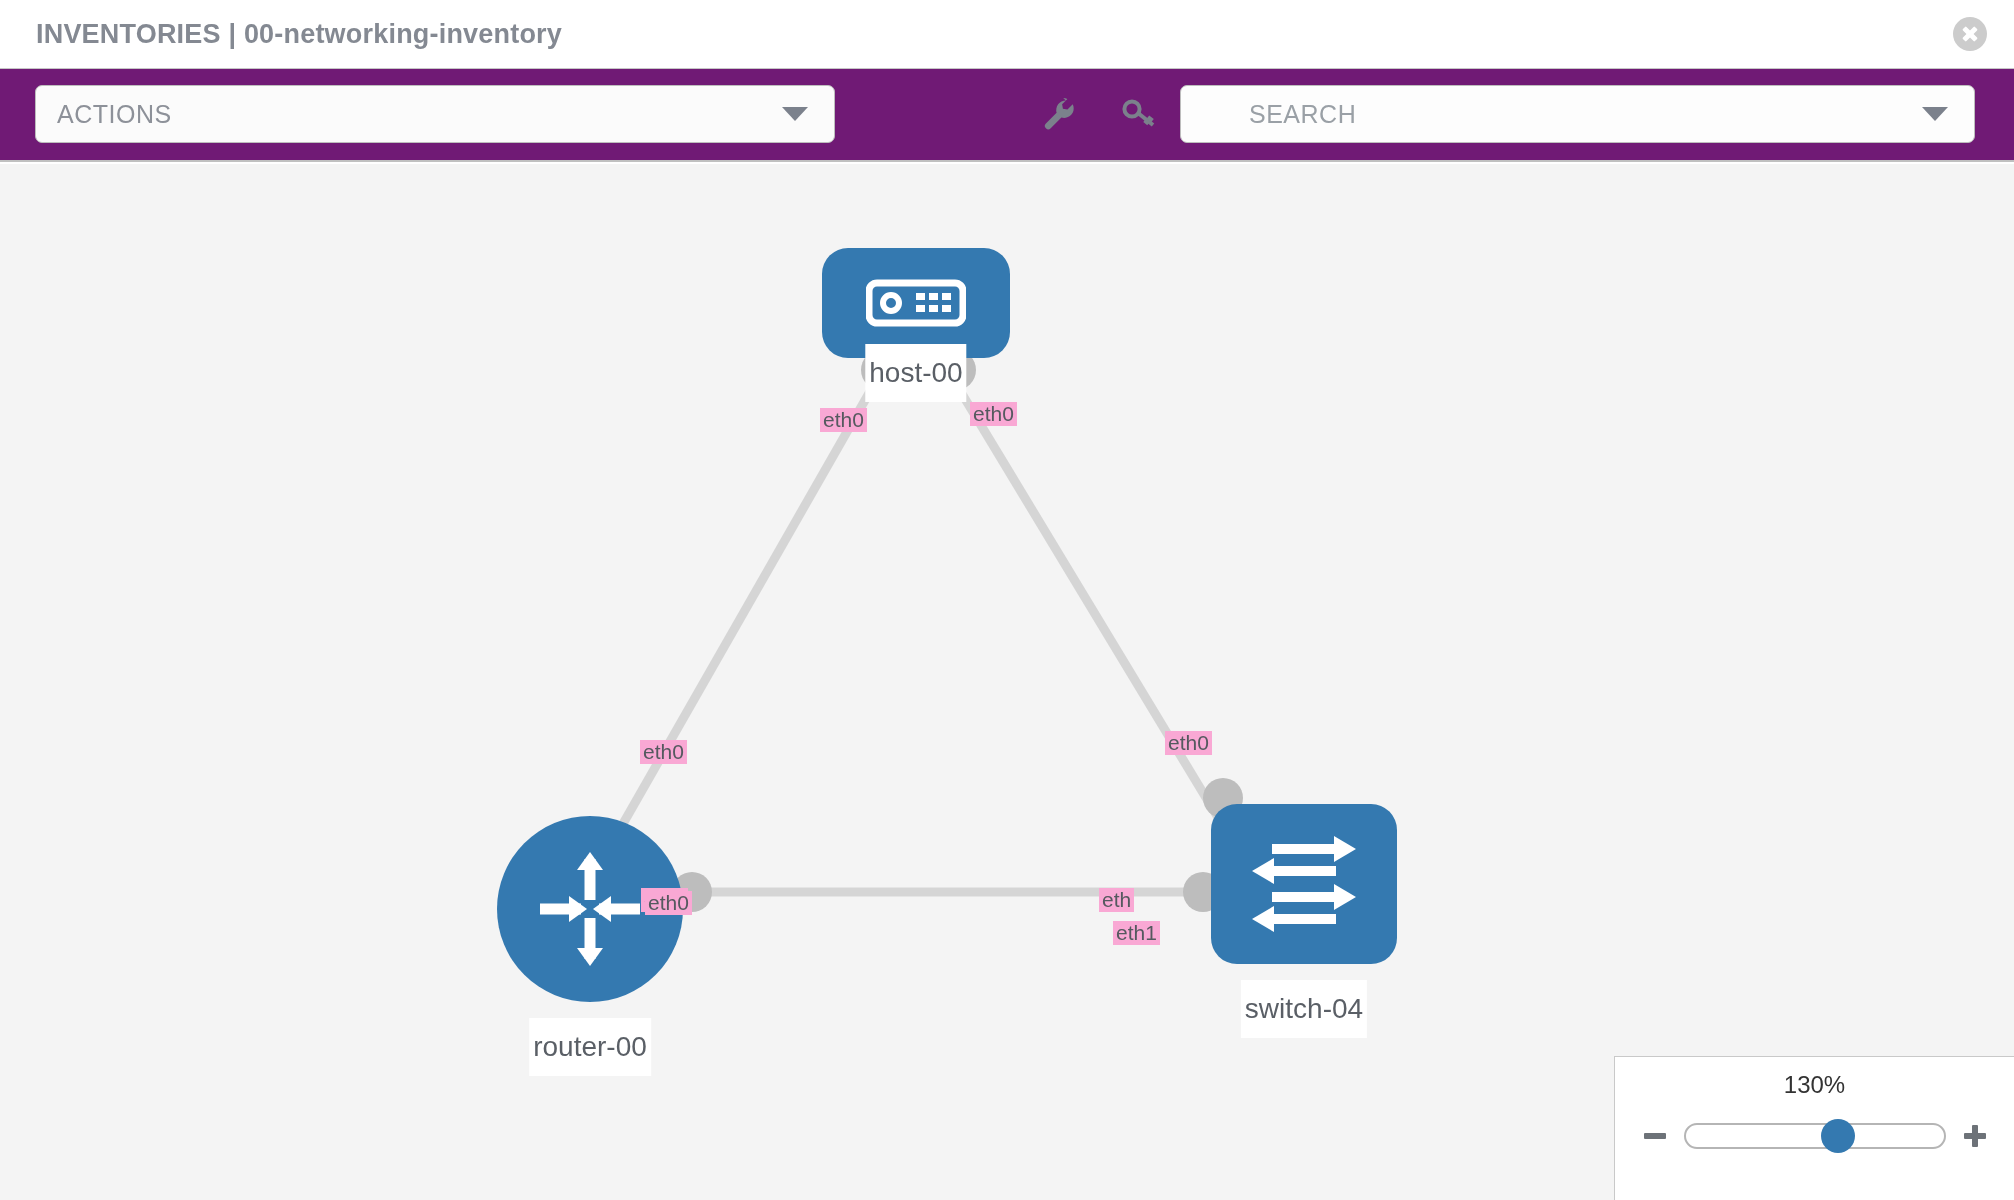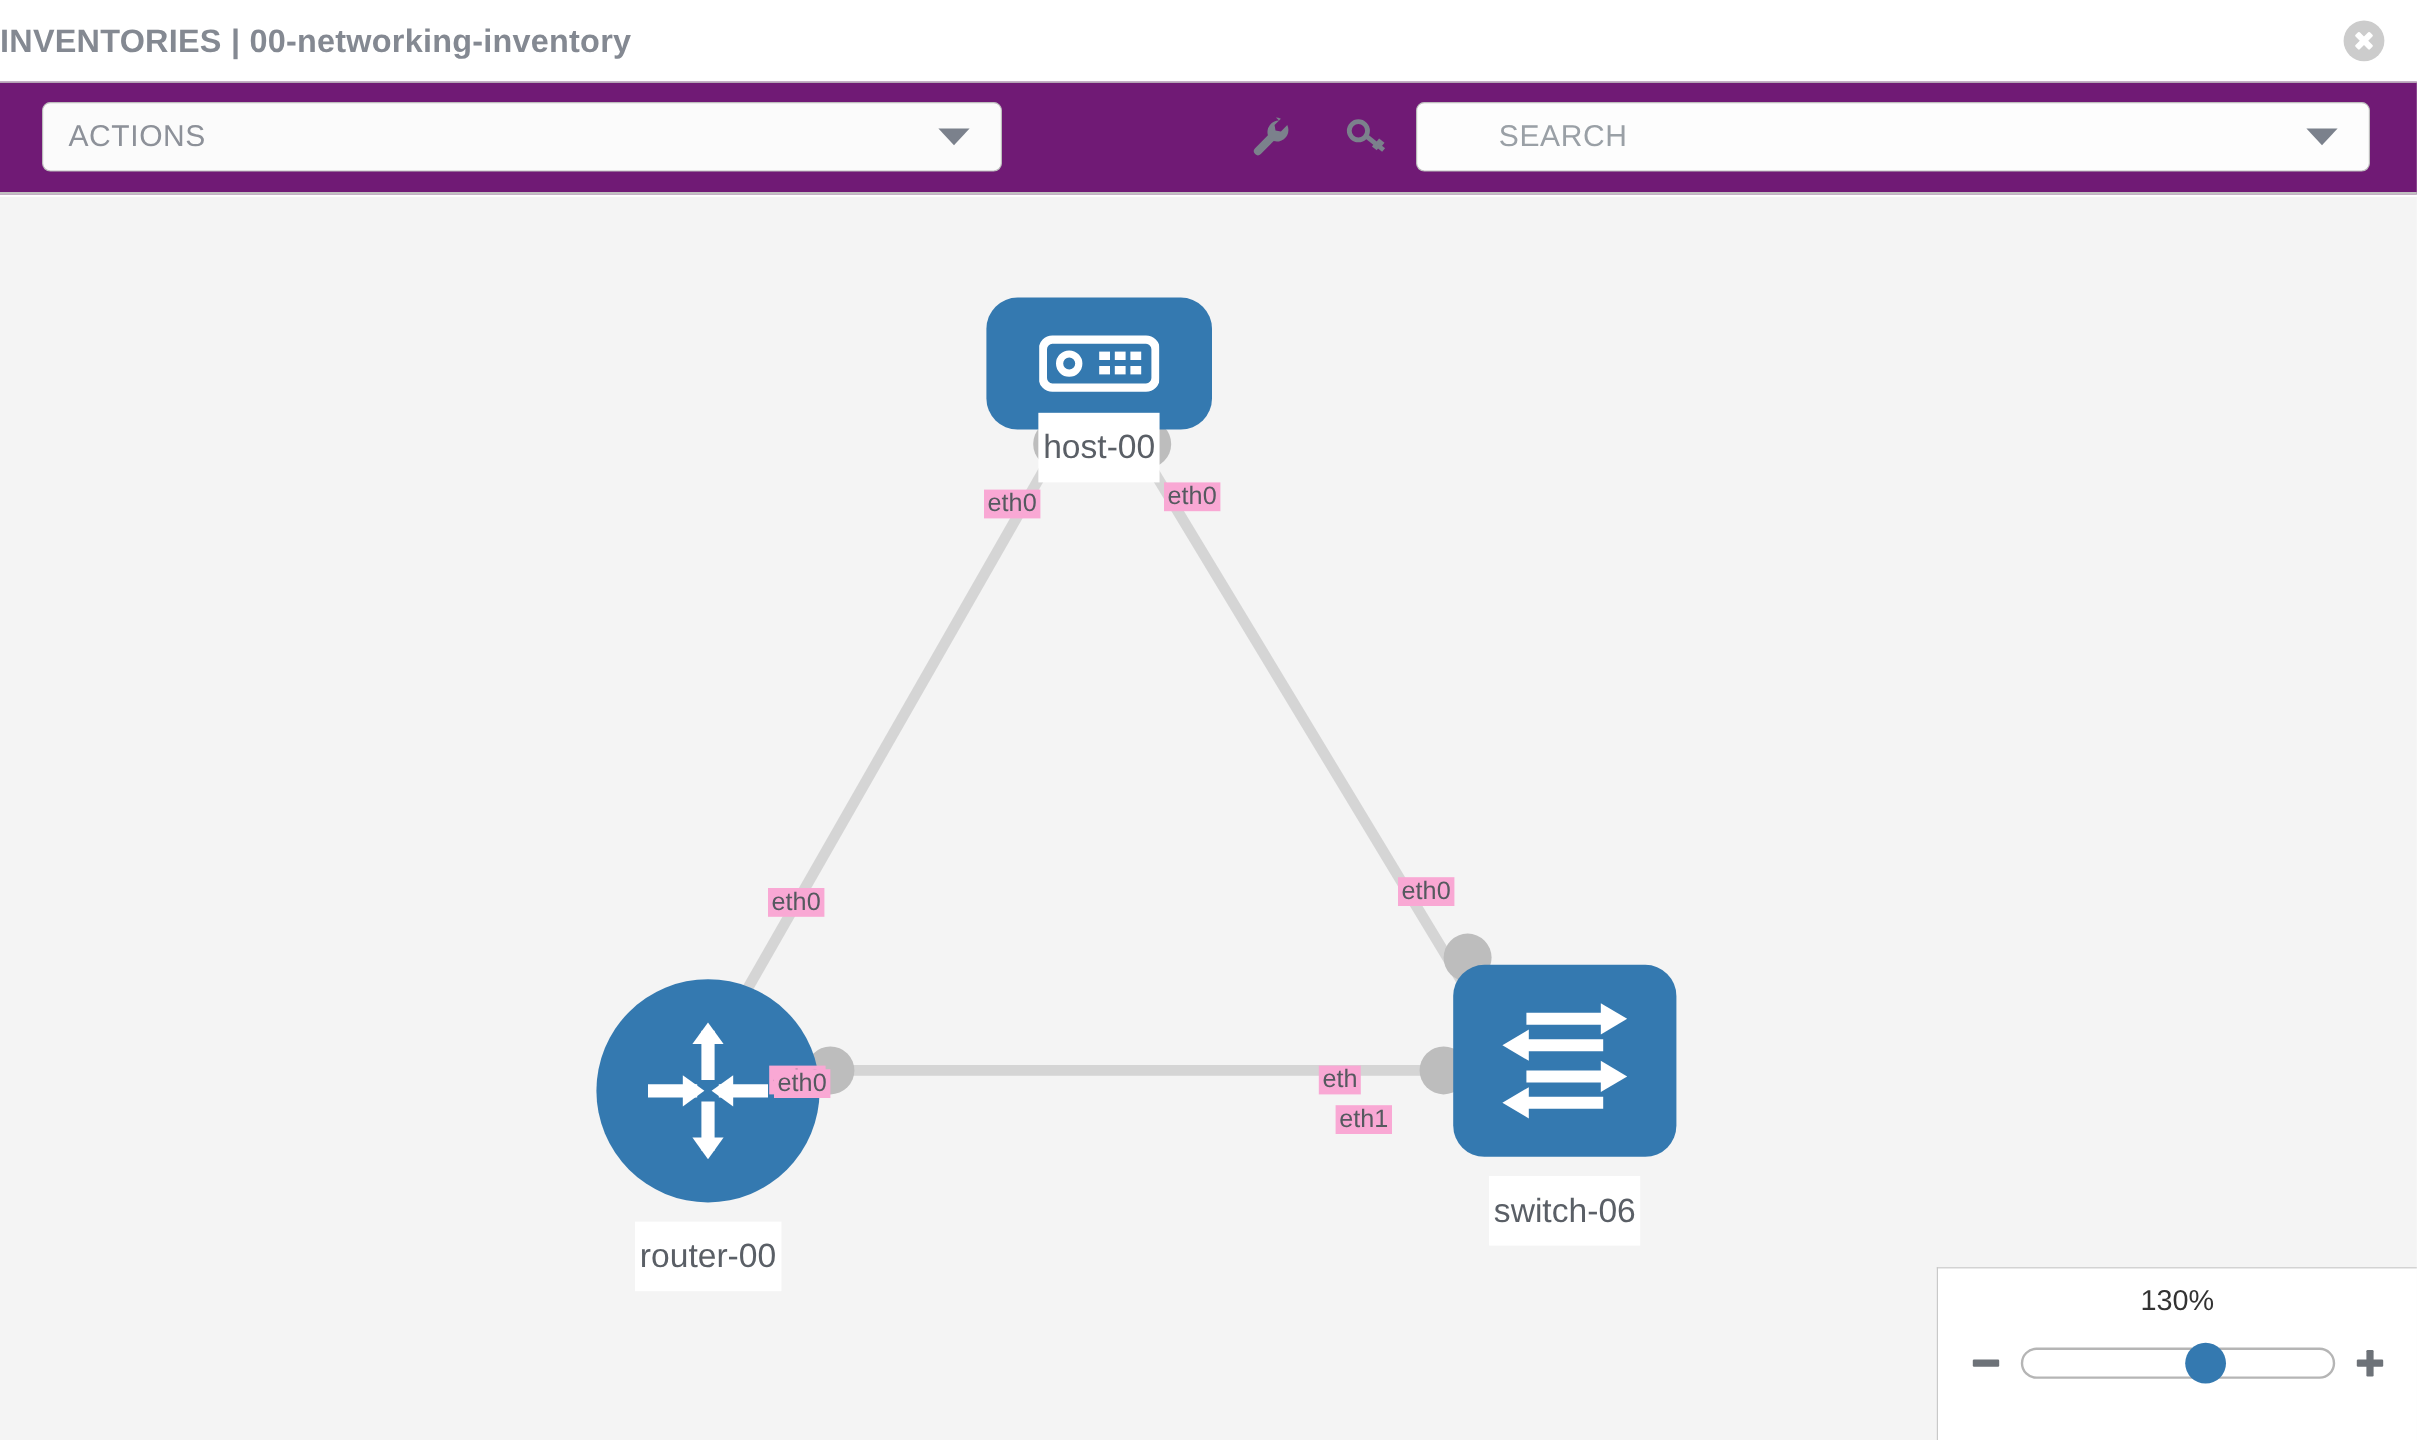--- a/index.html
+++ b/index.html
@@ -15,20 +15,21 @@
   .header {
     position: absolute;
     top: 0; left: 0;
     width: 2014px;
     height: 68px;
     background: #ffffff;
     display: flex;
     align-items: center;
   }
   .page-title {
+    margin-left: 36px;
     font-size: 27px;
     font-weight: bold;
     color: #848992;
     letter-spacing: 0.2px;
     white-space: nowrap;
   }
   .close-btn {
     position: absolute;
     right: 27px;
     top: 17px;
@@ -376,21 +377,21 @@
           <line x1="92" y1="41" x2="22" y2="41"></line>
           <line x1="28" y1="67" x2="98" y2="67"></line>
           <line x1="92" y1="89" x2="22" y2="89"></line>
         </g>
         <polygon points="112,19 90,6 90,32" fill="#ffffff"></polygon>
         <polygon points="8,41 30,28 30,54" fill="#ffffff"></polygon>
         <polygon points="112,67 90,54 90,80" fill="#ffffff"></polygon>
         <polygon points="8,89 30,76 30,102" fill="#ffffff"></polygon>
       </svg>
     </div>
-    <div class="node-label">switch-06</div>
+    <div class="node-label">switch-04</div>
   </div>
 
   <div class="edge-label" style="left:820px; top:244px;">eth0</div>
   <div class="edge-label" style="left:970px; top:238px;">eth0</div>
   <div class="edge-label" style="left:641px; top:724px;">eth0</div>
   <div class="edge-label" style="left:645px; top:727px;">eth0</div>
   <div class="edge-label" style="left:1099px; top:724px;">eth</div>
   <div class="edge-label" style="left:1113px; top:724px;margin-top:33px;">eth1</div>
   <div class="edge-label" style="left:640px; top:576px;">eth0</div>
   <div class="edge-label" style="left:1165px; top:567px;">eth0</div>

